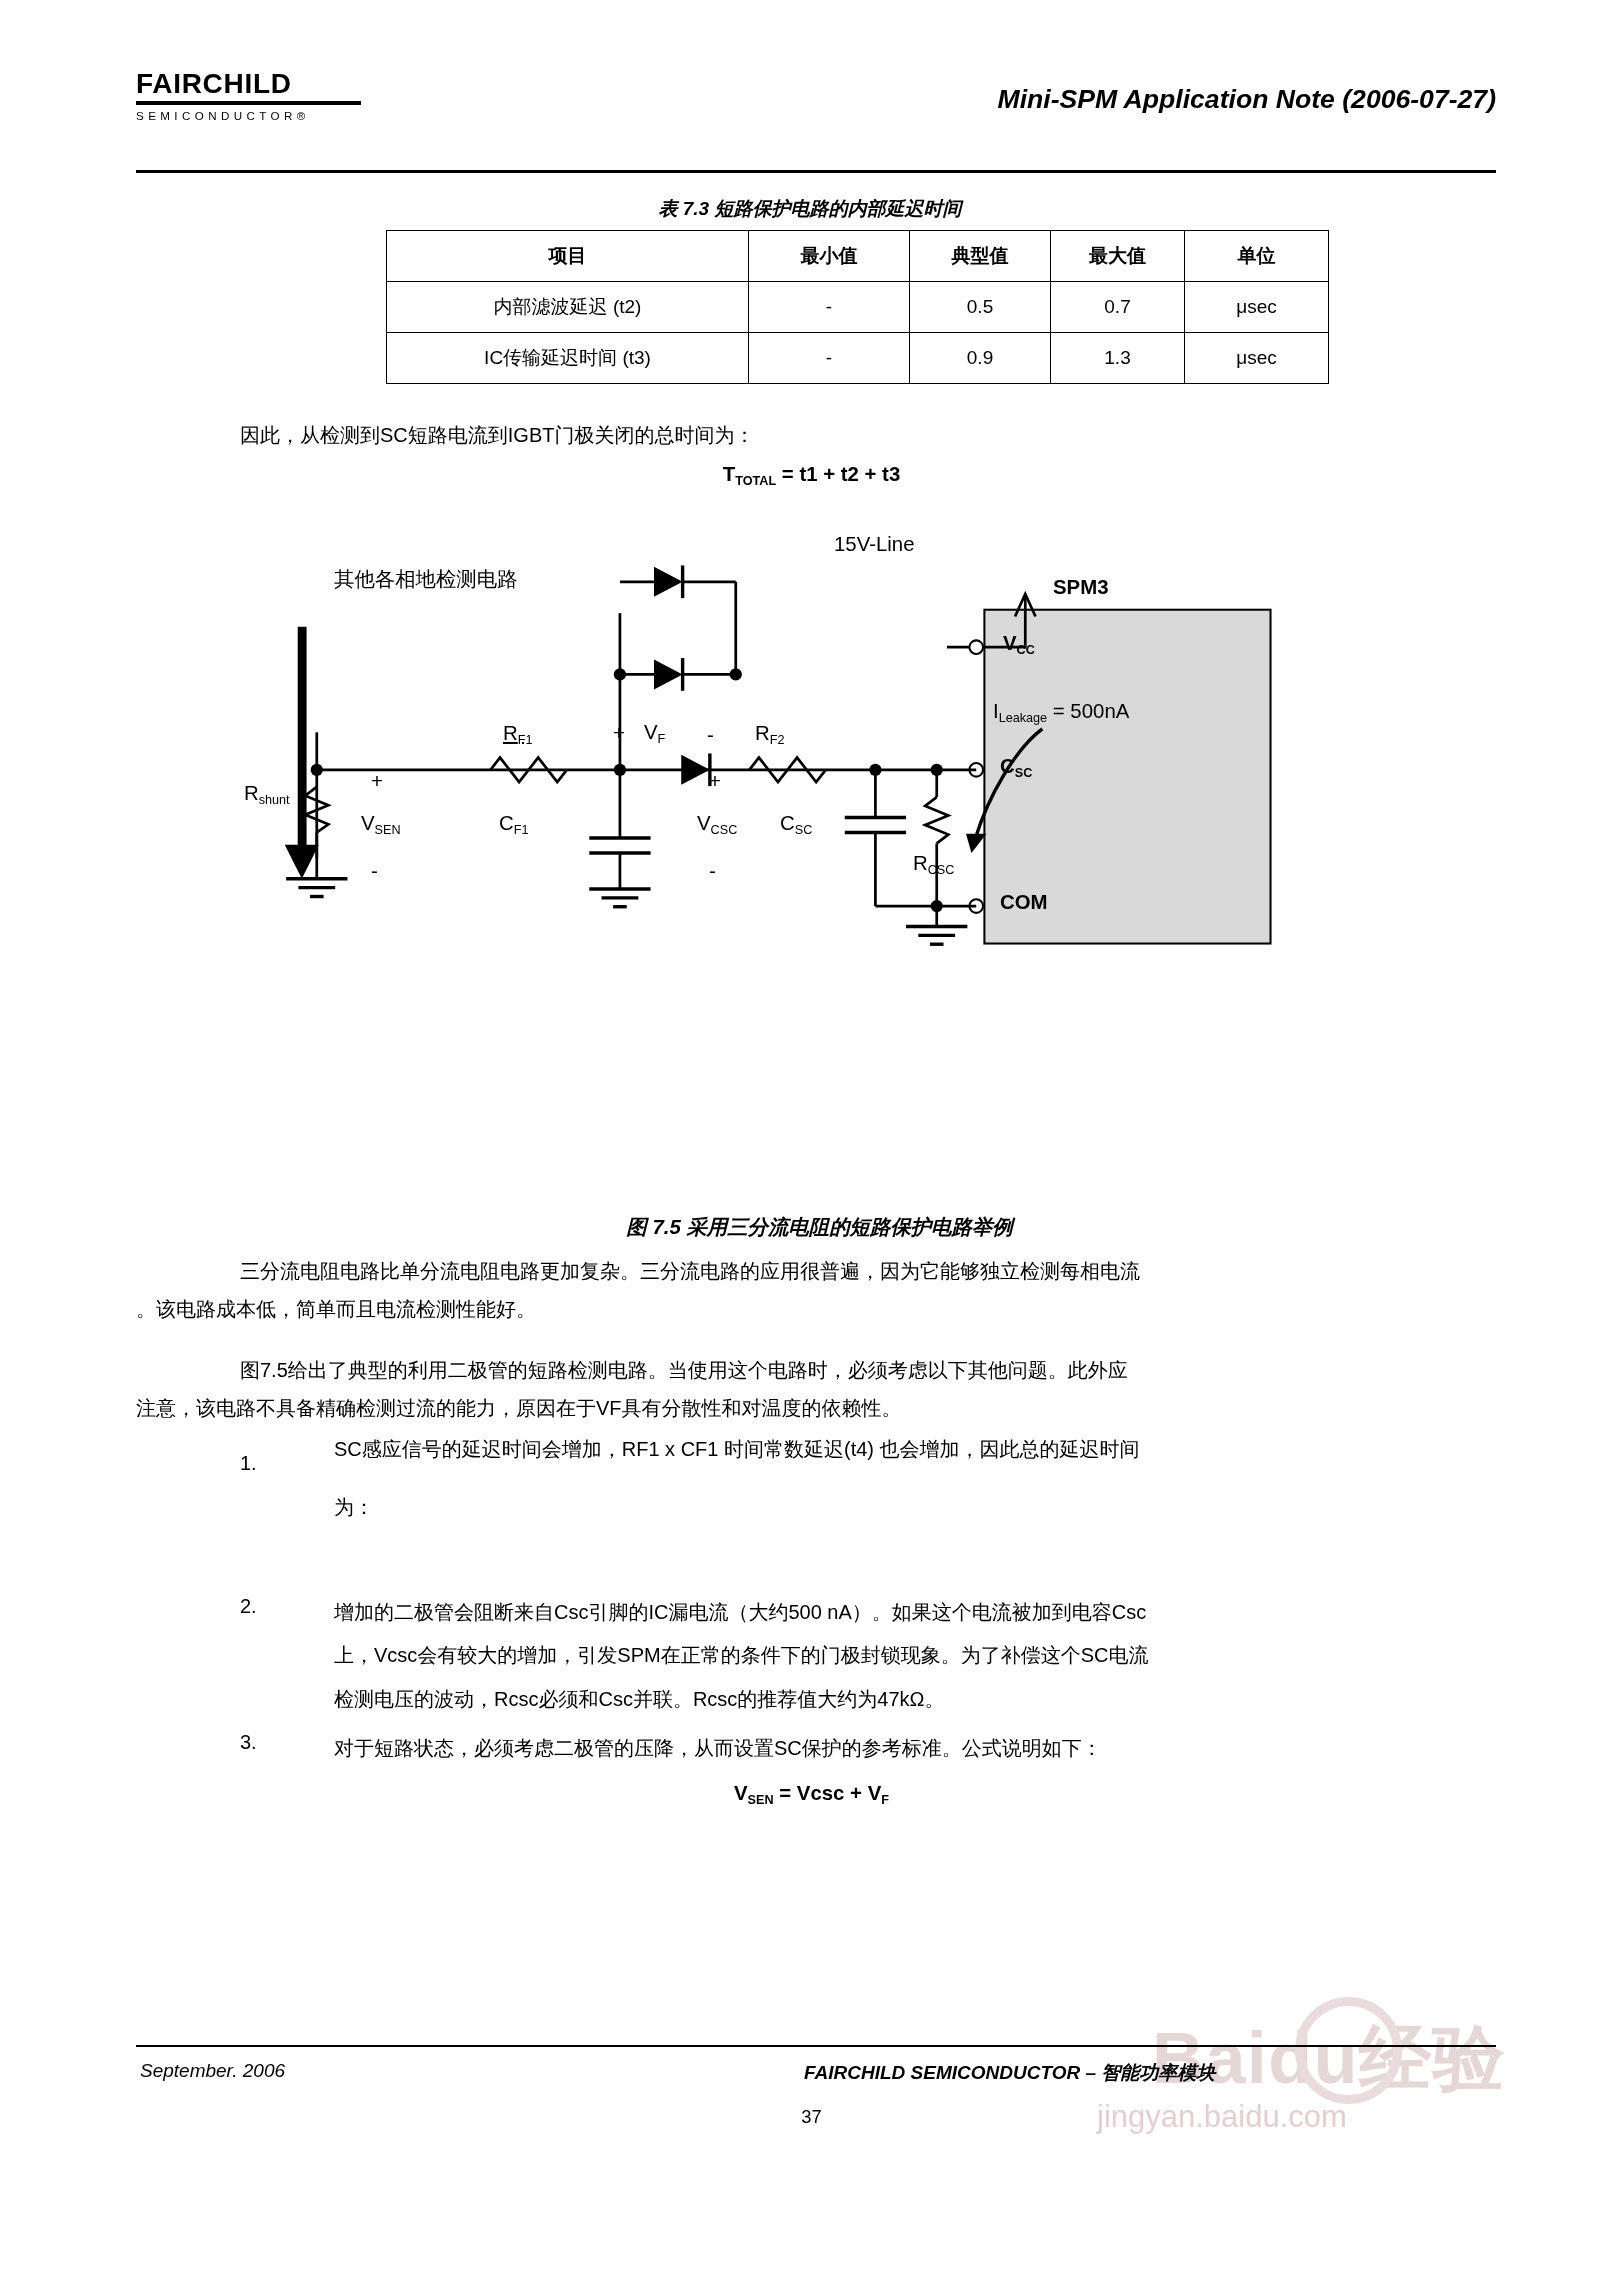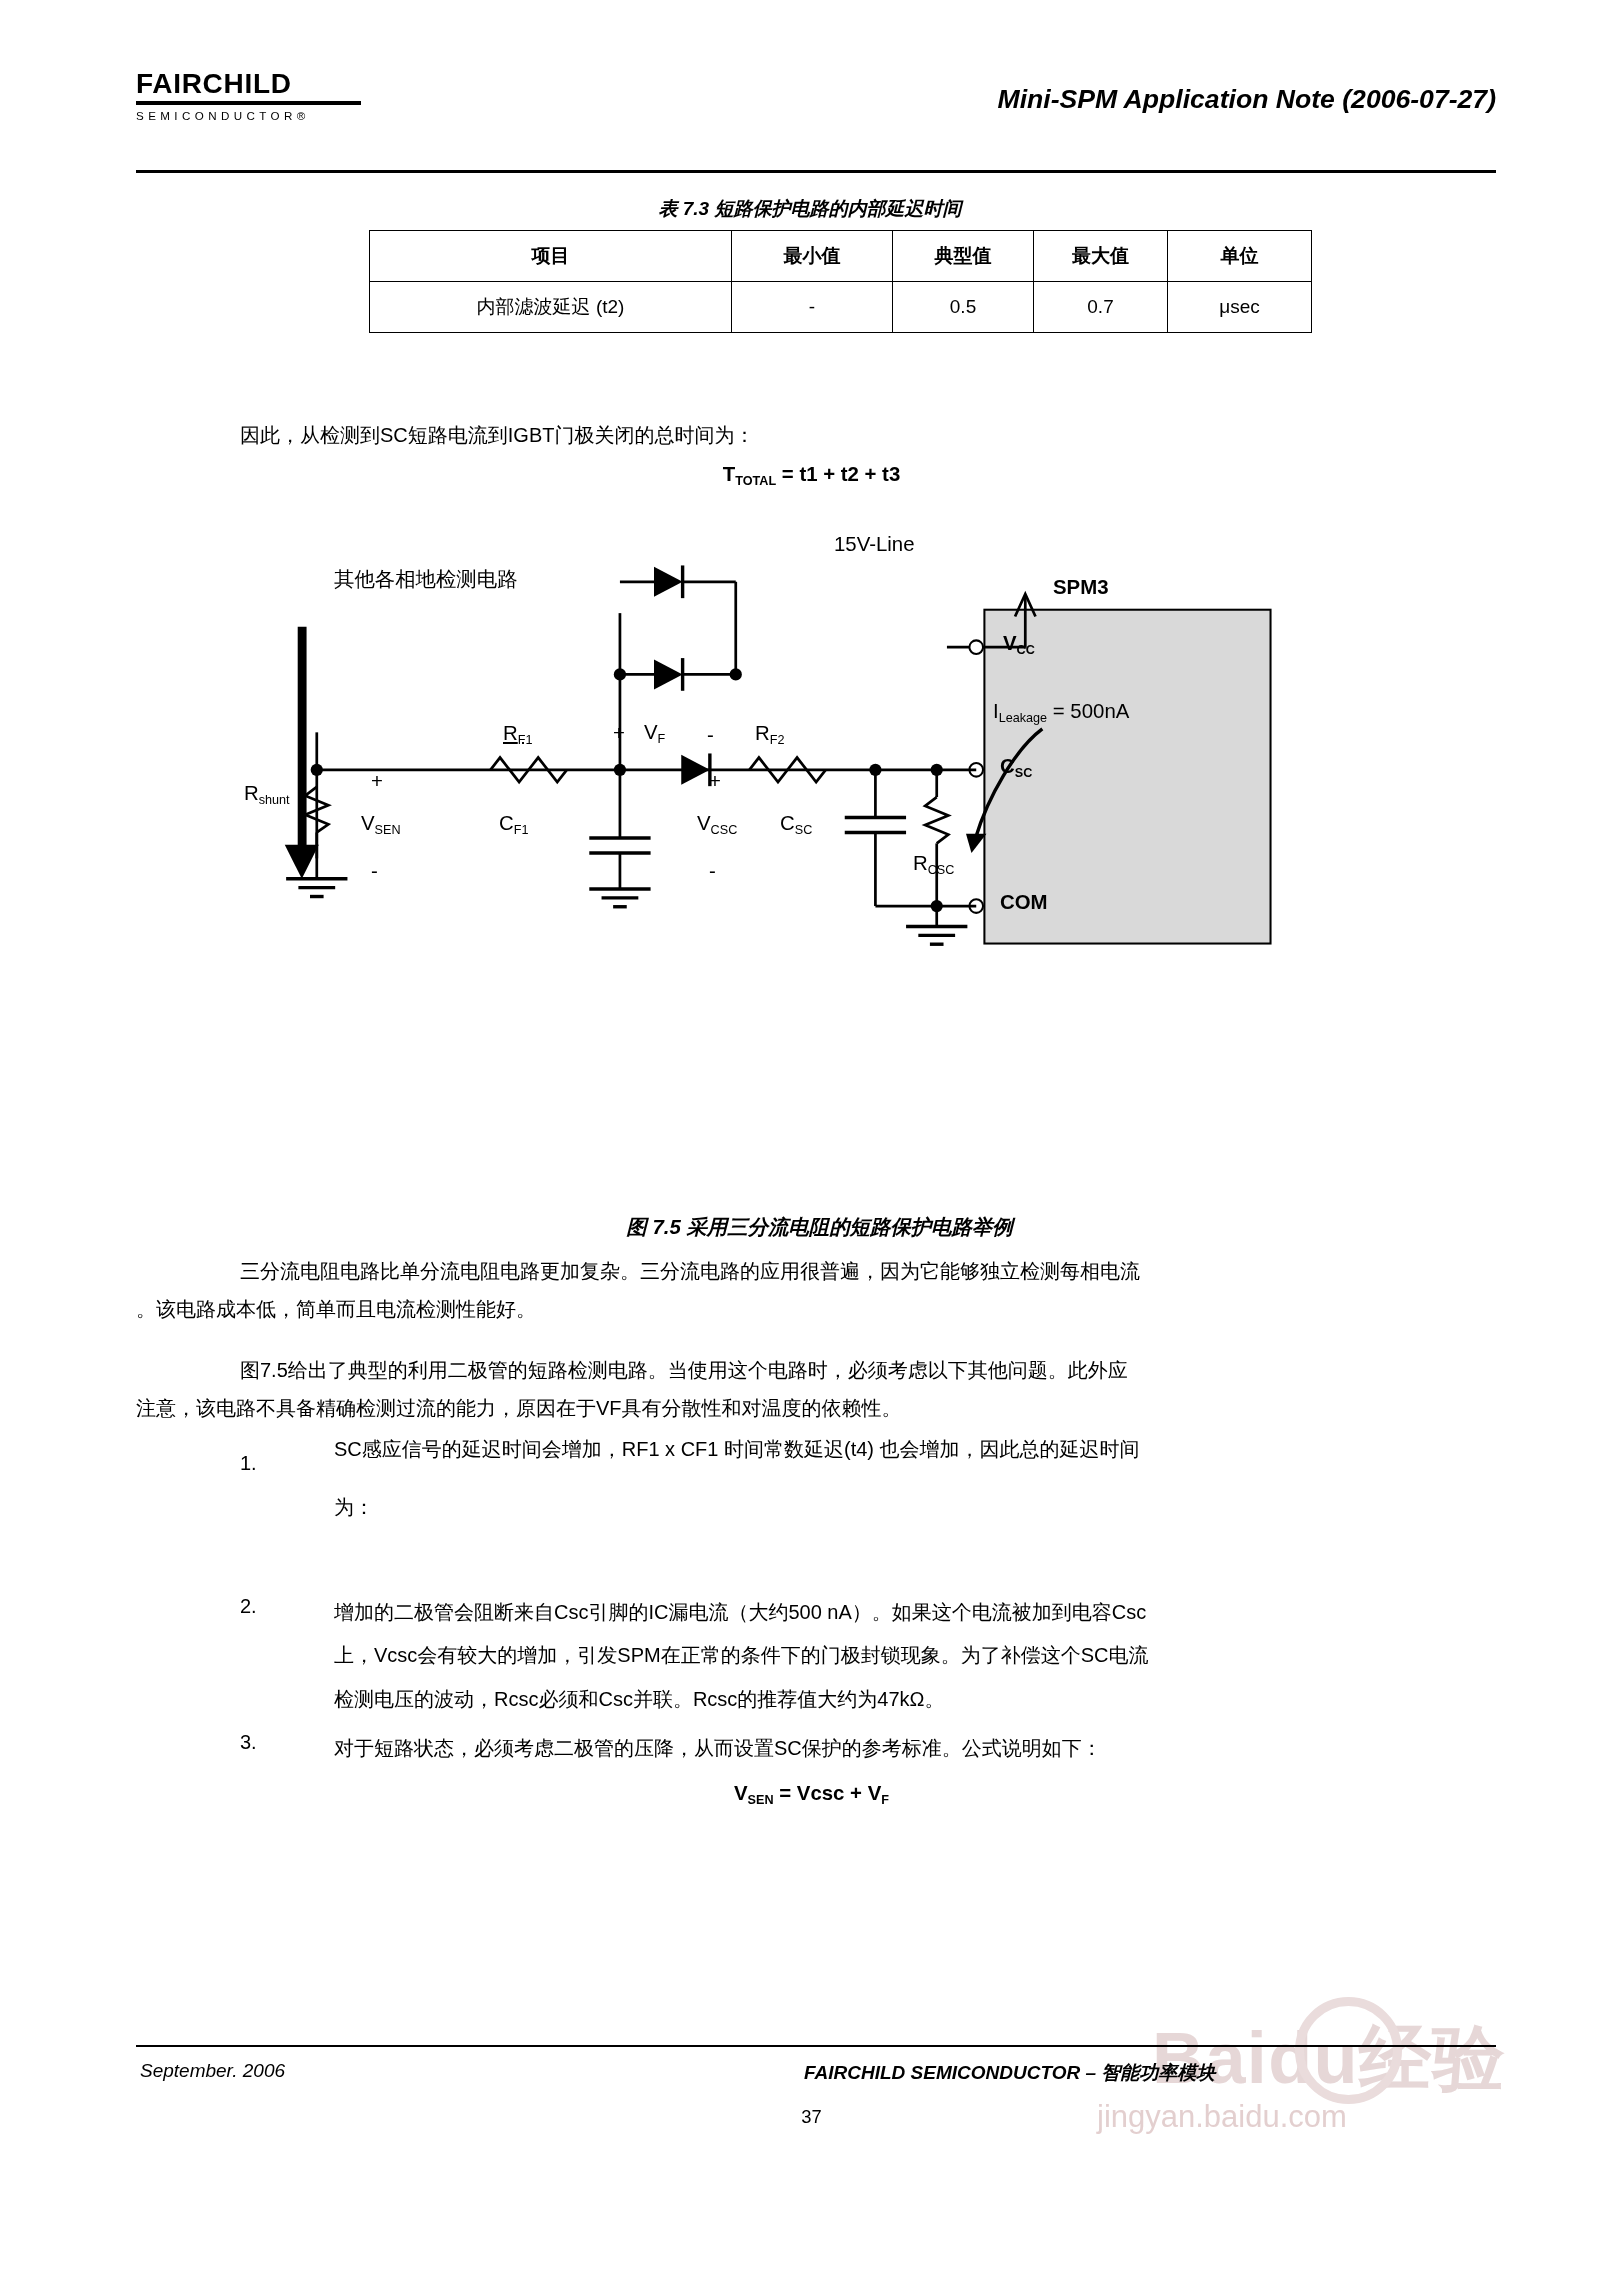--- a/index.html
+++ b/index.html
@@ -10,21 +10,21 @@
   .header{position:absolute;left:136px;top:65px;width:1360px;height:102px;}
   .logo{position:absolute;left:0;top:3.4px;width:225px;}
   .logo-main{font-family:"Liberation Sans",sans-serif;font-weight:bold;font-size:28px;letter-spacing:0.7px;color:#000;line-height:31px;}
   .logo-bar{width:225px;height:3.4px;background:#000;margin-top:2px;}
   .logo-sub{font-size:11.6px;letter-spacing:4.4px;color:#000;margin-top:4.1px;font-weight:normal;}
   .doc-title{position:absolute;right:0;top:19px;font-size:26.6px;font-weight:bold;font-style:italic;color:#000;white-space:nowrap;}
   .header-rule{position:absolute;left:136px;top:170px;width:1360px;height:2.7px;background:#000;}
 
   
   .tbl-caption{position:absolute;left:0;top:196px;width:1620px;text-align:center;font-size:19px;font-weight:bold;font-style:italic;}
-  table.t73{position:absolute;left:369px;top:230px;border-collapse:collapse;}
+  table.t73{position:absolute;left:386px;top:230px;border-collapse:collapse;}
   table.t73 td{border:1.4px solid #000;font-size:19px;text-align:center;padding:0;height:50px;vertical-align:middle;}
   table.t73 td.hd{font-weight:bold;}
   .c1{width:361px;} .c2{width:160px;} .c3{width:140px;} .c4{width:133px;} .c5{width:143px;}
 
   
   .p{position:absolute;font-size:20px;line-height:35px;color:#000;}
   .center-eq{position:absolute;width:1623px;text-align:center;font-size:20.4px;font-weight:bold;}
   sub{font-size:0.62em;vertical-align:-0.28em;}
 
   
@@ -75,20 +75,27 @@
       <td class="hd c4">最大值</td>
       <td class="hd c5">单位</td>
     </tr>
     <tr>
       <td class="c1">内部滤波延迟 (t2)</td>
       <td class="c2">-</td>
       <td class="c3">0.5</td>
       <td class="c4">0.7</td>
       <td class="c5">μsec</td>
     </tr>
+    <tr>
+      <td class="c1">IC传输延迟时间 (t3)</td>
+      <td class="c2">-</td>
+      <td class="c3">0.9</td>
+      <td class="c4">1.3</td>
+      <td class="c5">μsec</td>
+    </tr>
   </tbody>
     </table>
 
   <div class="p" style="left:240px;top:418px;">因此，从检测到SC短路电流到IGBT门极关闭的总时间为：</div>
 
   <div class="center-eq" style="top:463px;">
     T<sub>TOTAL</sub> = t1 + t2 + t3
   </div>
 
   <div class="fig">

